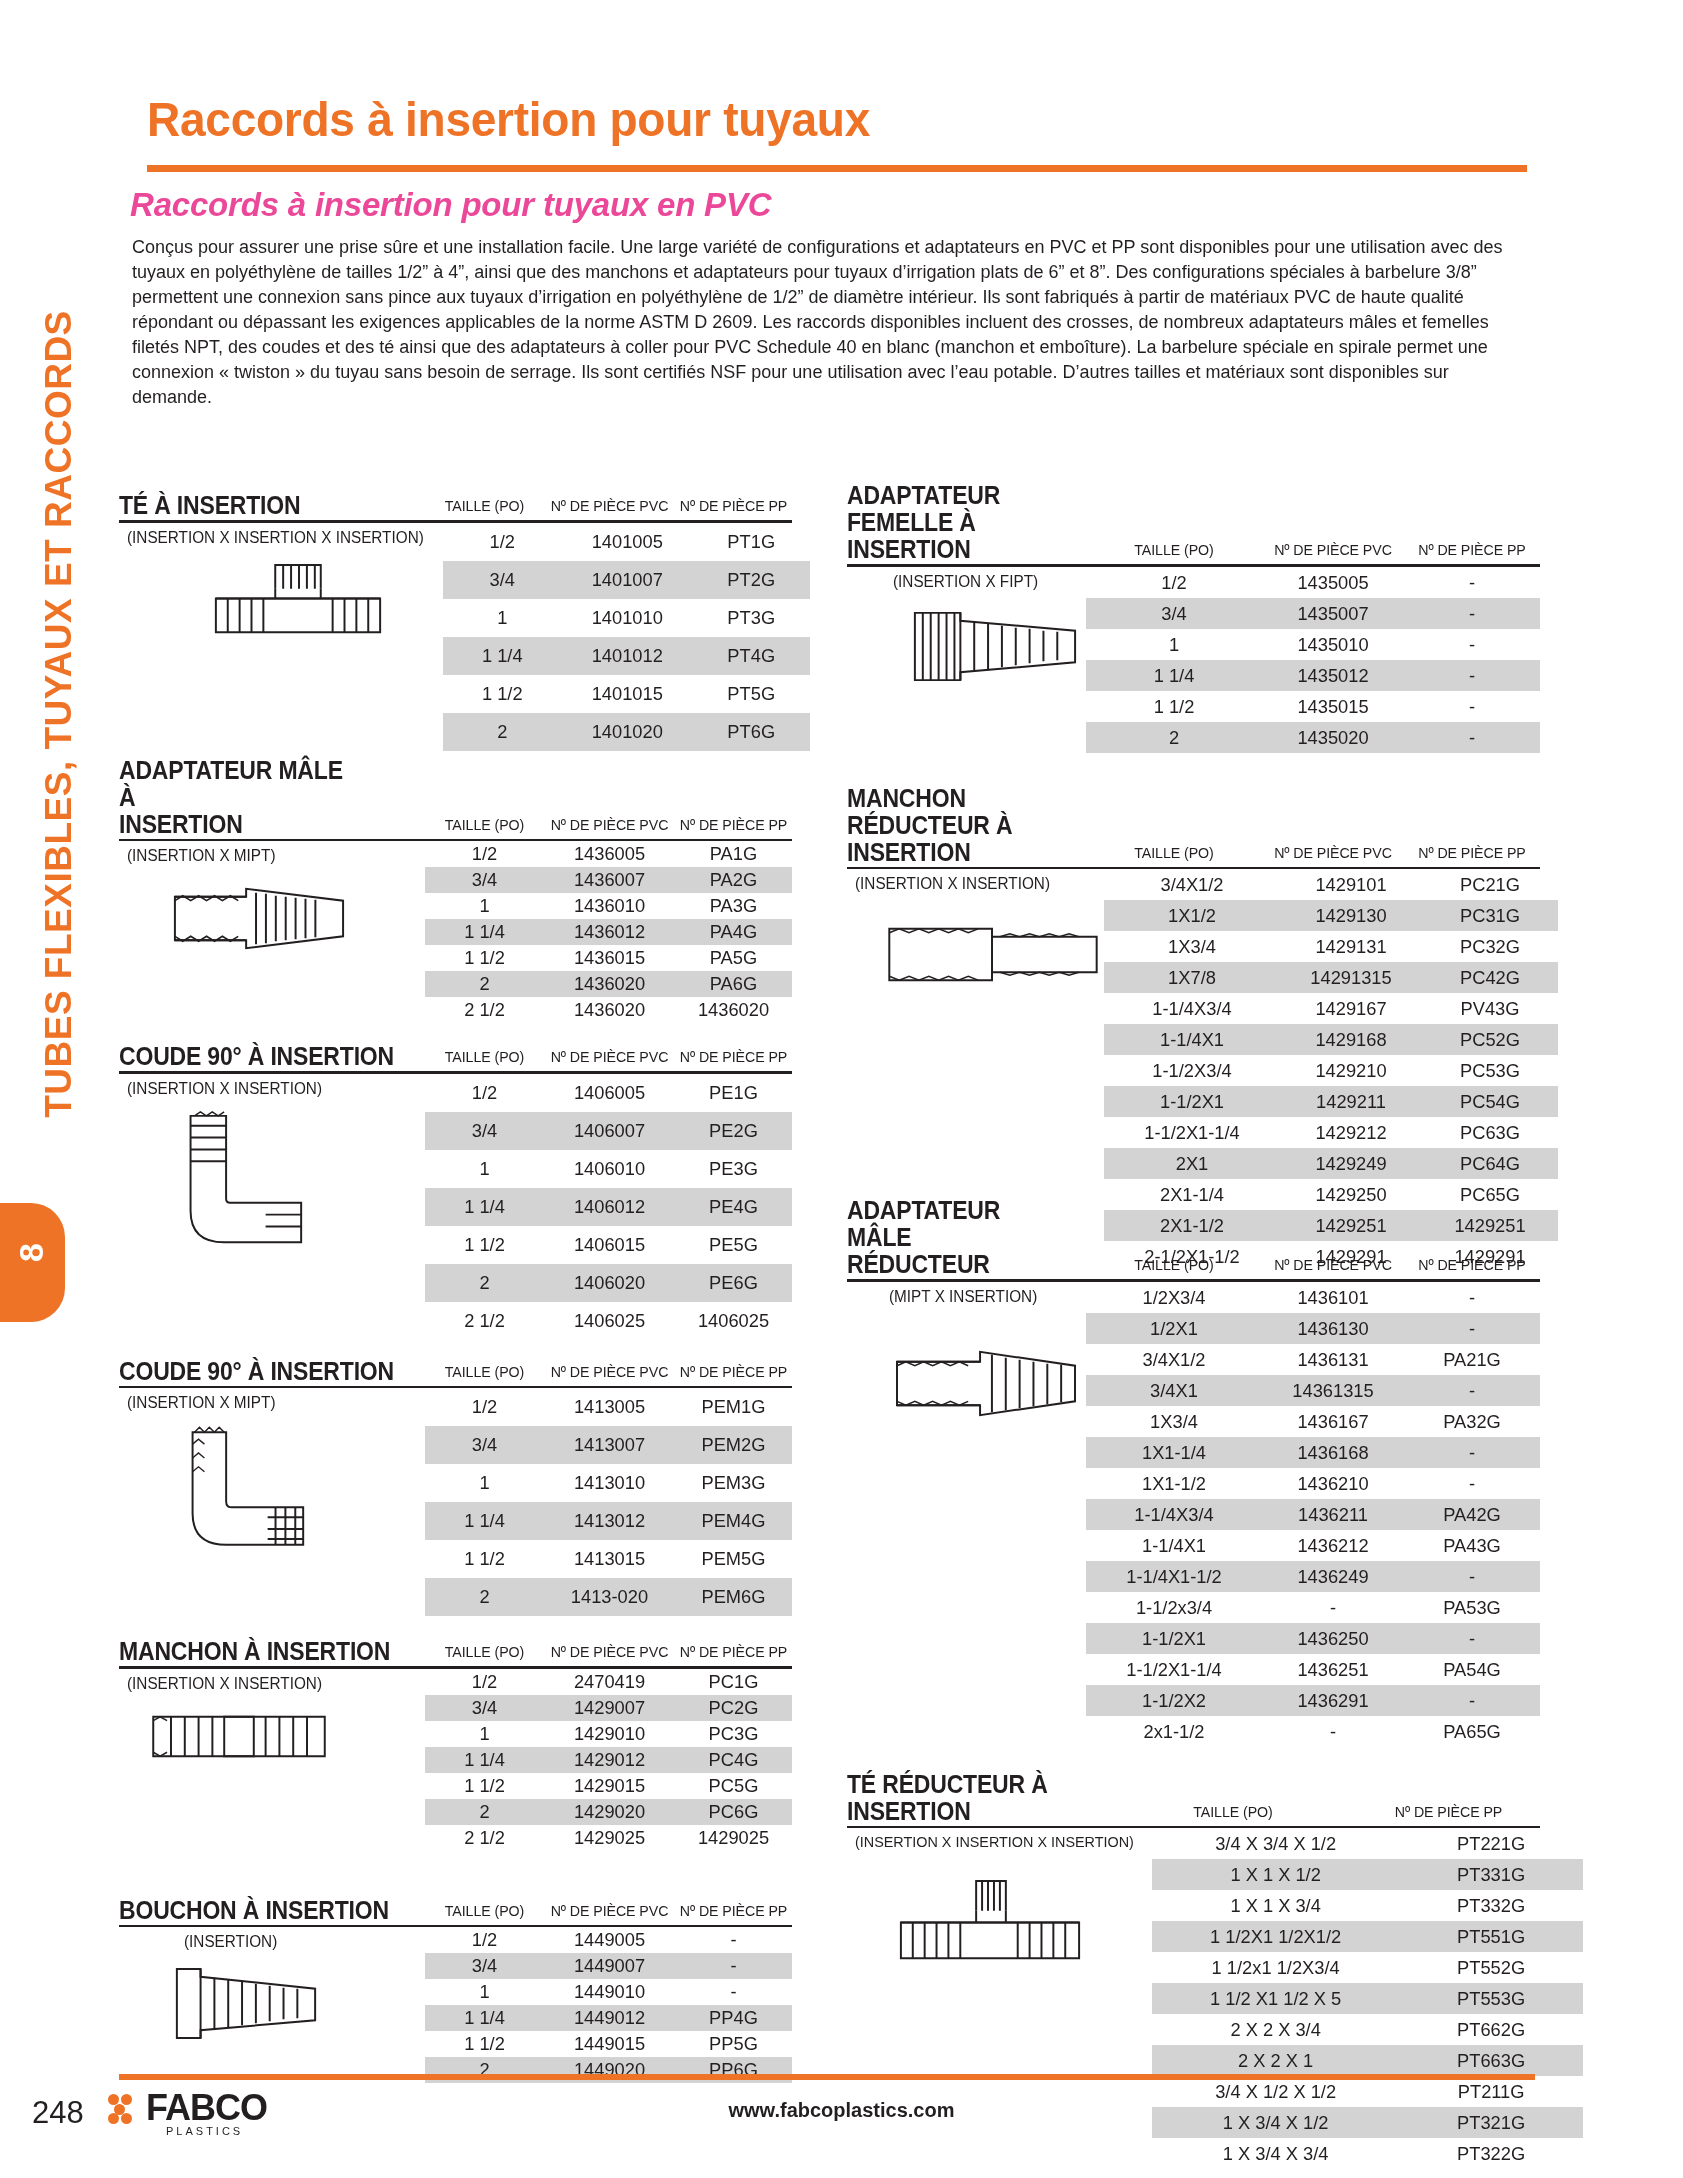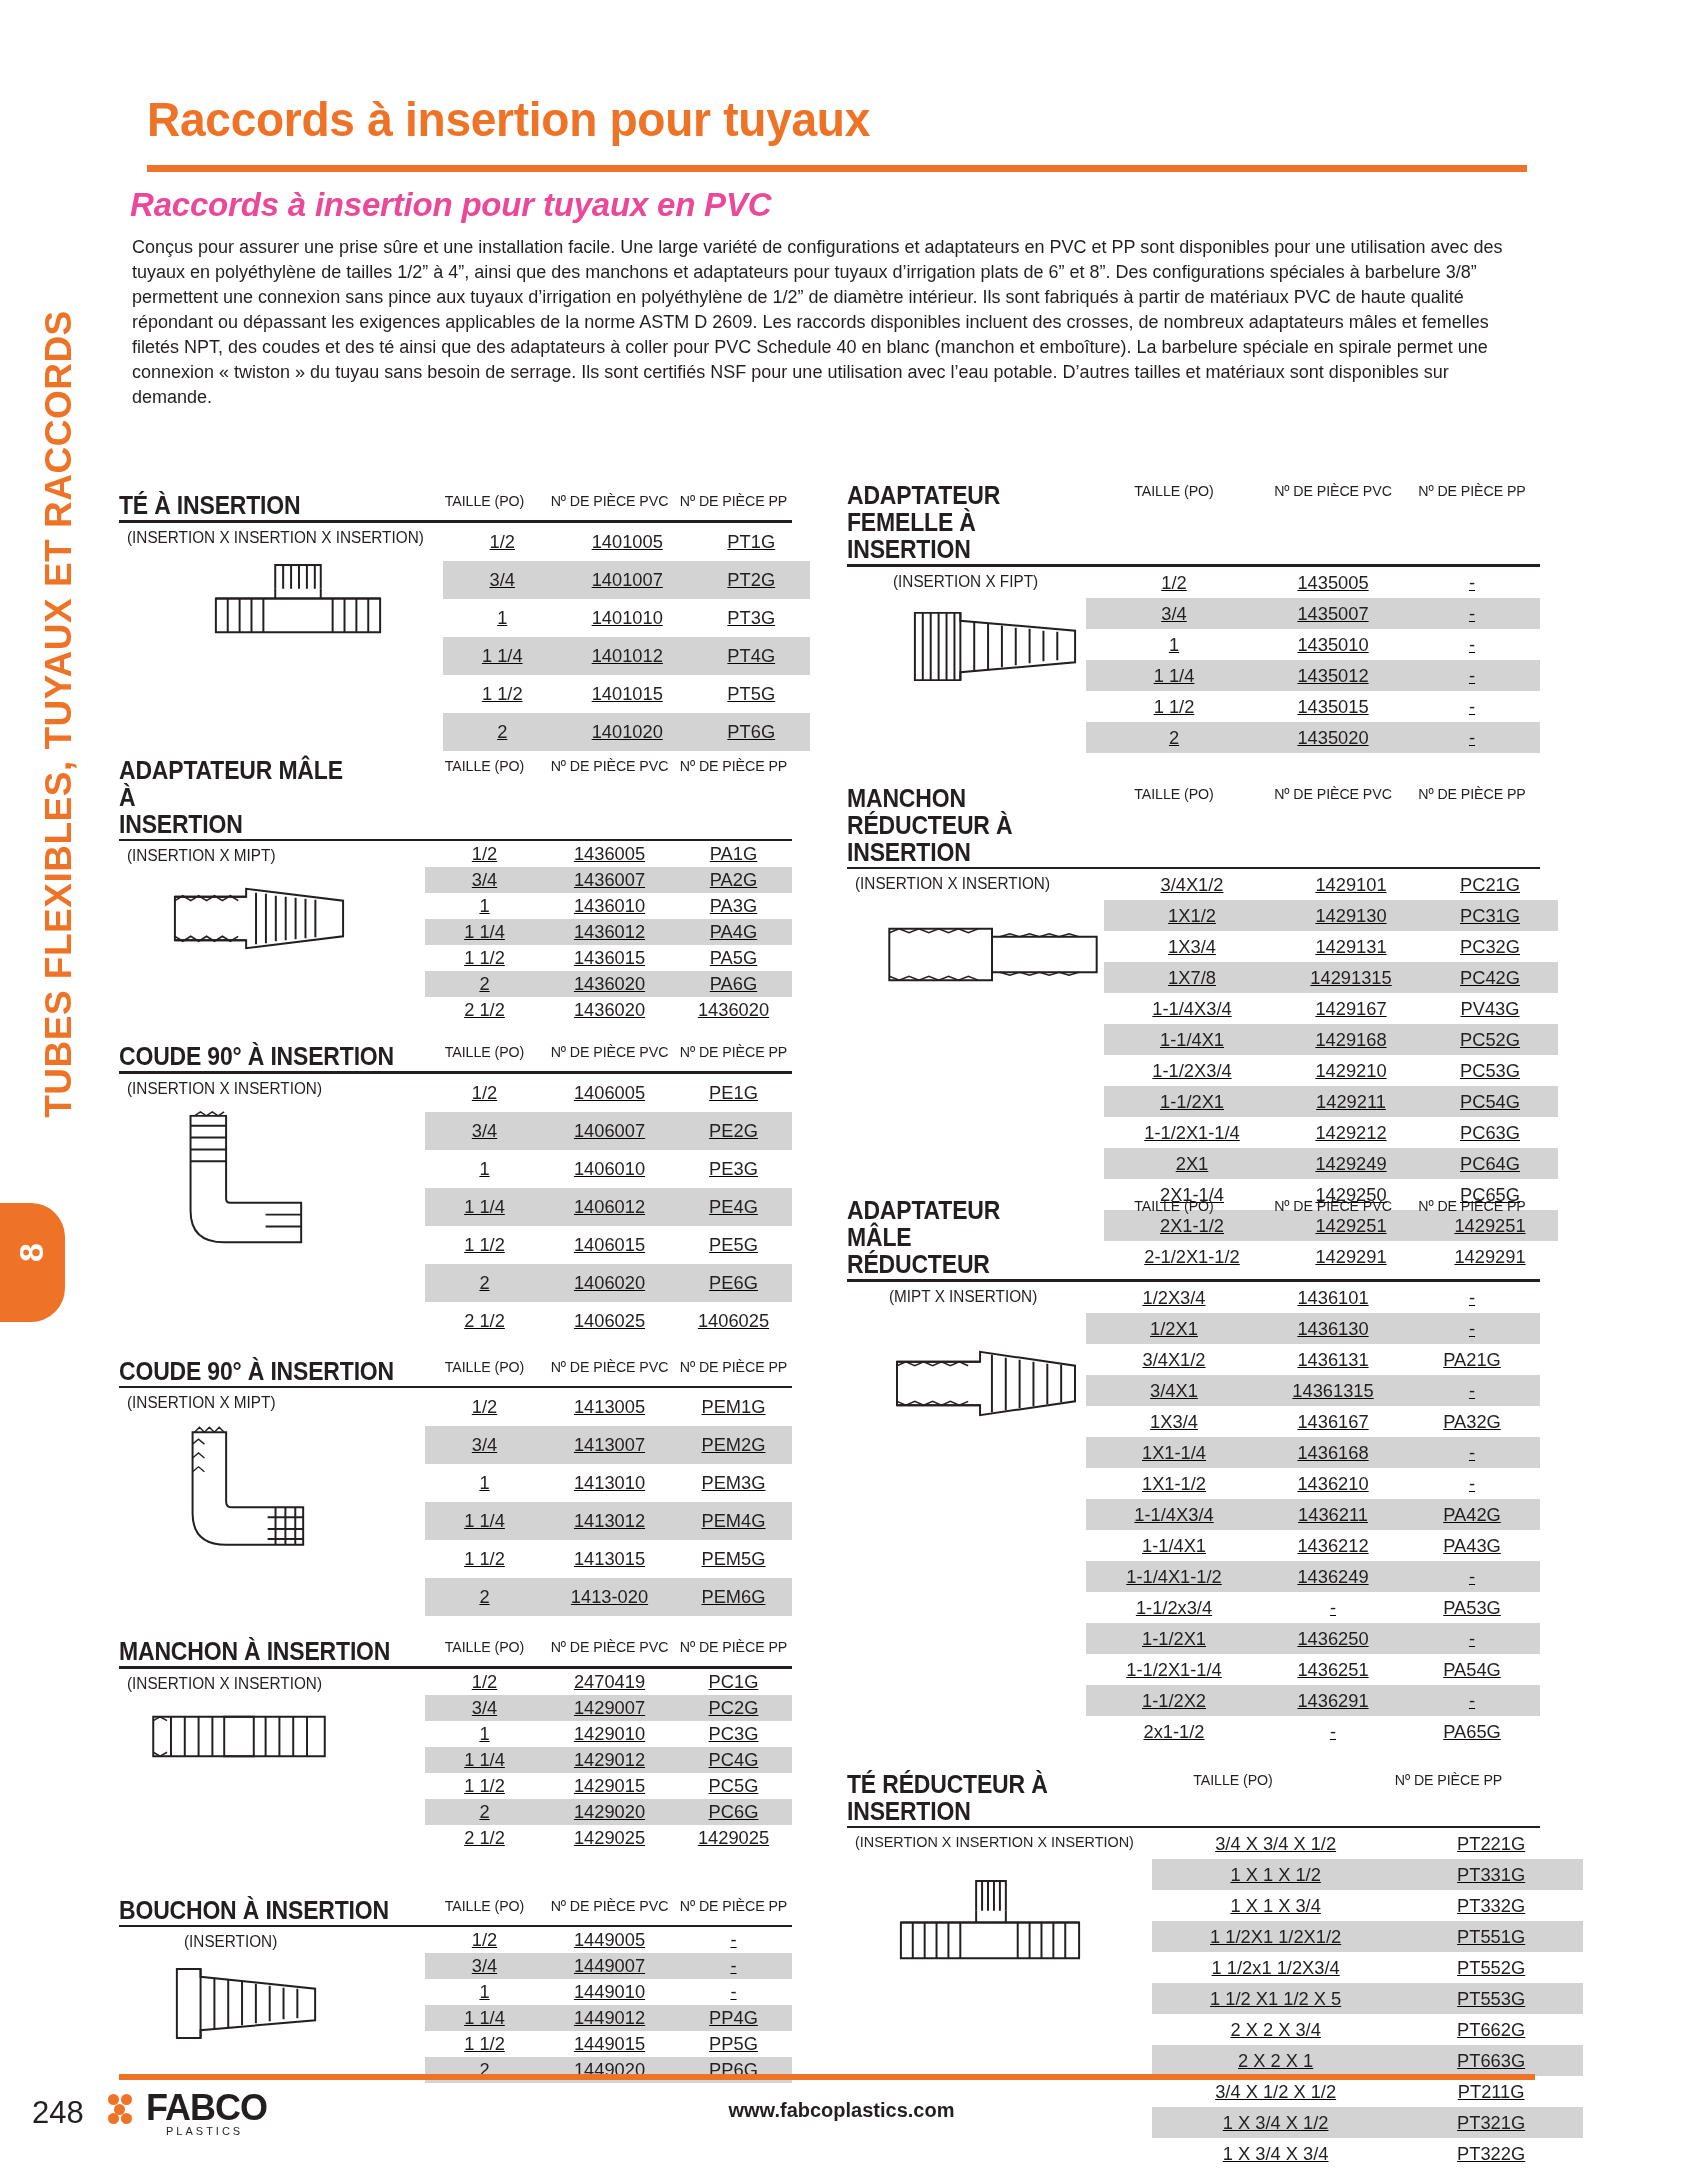--- a/index.html
+++ b/index.html
@@ -64,21 +64,21 @@
     text-align: left;
   }
 
   
   #col-left  { position: absolute; left: 119px; top: 492px; width: 673px; }
   #col-right { position: absolute; left: 847px; top: 482px; width: 693px; }
 
   
   .block { position: relative; margin-bottom: 2px; }
   .blk-head {
-    display: flex; align-items: flex-start; justify-content: space-between;
+    display: flex; align-items: flex-end; justify-content: space-between;
   }
   .blk-title {
     font-family: "Liberation Sans Narrow", "Liberation Sans", sans-serif;
     font-weight: bold; font-size: 25px; color: #231f20;
     line-height: 27px; letter-spacing: -0.2px;
     transform: scaleX(0.92); transform-origin: left bottom;
     white-space: pre-line;
   }
   .blk-title.w2 { max-width: 248px; }
   .col-heads {
@@ -91,21 +91,21 @@
 
   .rule { height: 2.5px; background: #231f20; margin-top: 1px; }
 
   .body-wrap { position: relative; display: flex; margin-left: 8px; }
   .subtitle {
     font-family: "Liberation Sans Narrow", "Liberation Sans", sans-serif;
     font-size: 16.3px; color: #231f20; white-space: nowrap;
     transform: scaleX(0.94); transform-origin: left top;
     padding-top: 5px;
   }
-  .rows { margin-left: auto; flex: none; text-decoration: underline; }
+  .rows { margin-left: auto; flex: none; }
   .row { display: flex; }
   .row.alt { background: #d3d3d3; }
   .row > div {
     text-align: center; font-size: 18.3px; color: #231f20;
     font-family: "Liberation Sans", sans-serif;
   }
 
   
   .rows.wide .row > div:nth-child(1) { width: 119px; }
   .rows.wide .row > div:nth-child(2) { width: 131px; }

